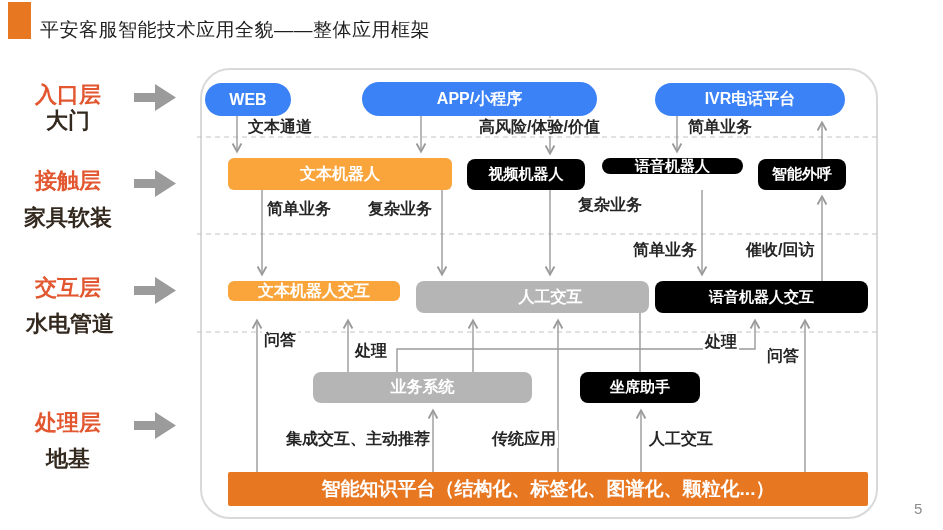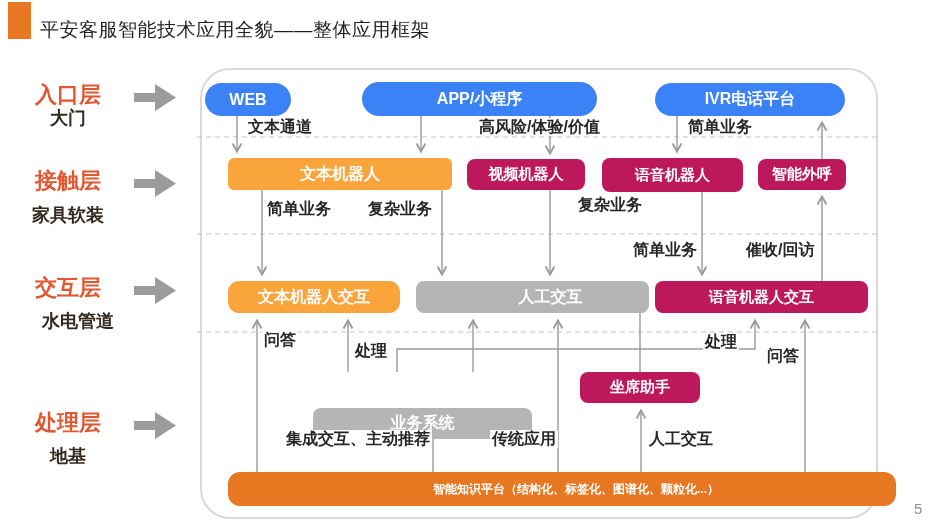--- a/index.html
+++ b/index.html
@@ -6,33 +6,33 @@
   body{
     width:943px;height:530px;position:relative;overflow:hidden;background:#ffffff;
     font-family:"Liberation Sans","DejaVu Sans",sans-serif;
   }
   .abs{position:absolute;}
   
   #title-accent{left:8px;top:2px;width:23px;height:37px;background:#E87722;}
   #title{left:40px;top:17px;font-size:19px;font-weight:normal;color:#1F1F1F;letter-spacing:.5px;white-space:nowrap;}
   
   .layer-name{left:22px;width:92px;text-align:center;font-size:22px;font-weight:bold;color:#E25730;white-space:nowrap;}
-  .layer-metaphor{left:22px;width:92px;text-align:center;font-size:18px;font-weight:bold;color:#33291F;white-space:nowrap;}
+  .layer-metaphor{left:22px;width:92px;text-align:center;font-size:22px;font-weight:bold;color:#33291F;white-space:nowrap;}
   .block-arrow{left:134px;width:42px;height:27px;background:#9B9B9B;
     clip-path:polygon(0 33%,50% 33%,50% 0,100% 50%,50% 100%,50% 67%,0 67%);}
   
   #container{left:200px;top:68px;width:674px;height:447px;border:2px solid #D9D9D9;border-radius:30px;background:#fff;z-index:1;}
   #edges{left:0;top:0;z-index:2;pointer-events:none;}
   
   .node{z-index:3;display:flex;align-items:center;justify-content:center;color:#fff;font-weight:bold;white-space:nowrap;}
   .st-pill{background:#3b82f6;border-radius:17px;font-size:16px;}
   .st-bright{background:#F9A53C;border-radius:6px;font-size:16px;}
-  .st-light{background:#be185d;border-radius:8px;font-size:15px;}
+  .st-light{background:#000000;border-radius:8px;font-size:15px;}
   .st-gray{background:#B5B5B5;border-radius:8px;font-size:16px;}
-  .st-deep{background:#E87722;border-radius:12px;font-size:12px;padding-left:28px;}
+  .st-deep{background:#E87722;border-radius:2px;font-size:19px;}
   
   .edge-label{z-index:4;font-size:16px;font-weight:bold;color:#262626;background:#fff;padding:0 2px;line-height:1.15;white-space:nowrap;}
   #page-num{left:914px;top:500px;font-size:15px;color:#8C8C8C;}
 </style>
 </head>
 <body>
 
 <div id="stage">
   <div class="abs" id="title-accent"></div>
   <div class="abs" id="title">平安客服智能技术应用全貌——整体应用框架</div>
@@ -84,26 +84,26 @@
     <div class="abs layer-metaphor" style="top: 309px; text-align: right;">水电管道</div>
     <div class="abs block-arrow" style="top: 277px;"></div>
     <div class="abs layer-name" style="top: 408px;">处理层</div>
     <div class="abs layer-metaphor" style="top: 444px;">地基</div>
     <div class="abs block-arrow" style="top: 412px;"></div>
     <div class="abs node st-pill" style="left: 205px; top: 83px; width: 86px; height: 33px;">WEB</div>
     <div class="abs node st-pill" style="left: 362px; top: 82px; width: 235px; height: 34px;">APP/小程序</div>
     <div class="abs node st-pill" style="left: 655px; top: 83px; width: 190px; height: 33px;">IVR电话平台</div>
     <div class="abs node st-bright" style="left: 228px; top: 158px; width: 224px; height: 32px;">文本机器人</div>
     <div class="abs node st-light" style="left: 467px; top: 159px; width: 118px; height: 31px;">视频机器人</div>
-    <div class="abs node st-light" style="left: 602px; top: 158px; width: 141px; height: 34px;">语音机器人</div>
+    <div class="abs node st-light" style="left: 602px; top: 158px; width: 141px; height: 16px;">语音机器人</div>
     <div class="abs node st-light" style="left: 758px; top: 159px; width: 88px; height: 31px;">智能外呼</div>
-    <div class="abs node st-bright" style="left: 228px; top: 281px; width: 172px; height: 32px; border-radius: 11px;">文本机器人交互</div>
+    <div class="abs node st-bright" style="left: 228px; top: 281px; width: 172px; height: 20px;">文本机器人交互</div>
     <div class="abs node st-gray" style="left: 416px; top: 281px; width: 197px; height: 32px; padding-left: 36px;">人工交互</div>
     <div class="abs node st-light" style="left: 655px; top: 281px; width: 213px; height: 32px;">语音机器人交互</div>
-    <div class="abs node st-gray" style="left: 313px; top: 372px; width: 219px; height: 31px; margin-top: 36px;">业务系统</div>
+    <div class="abs node st-gray" style="left: 313px; top: 372px; width: 219px; height: 31px;">业务系统</div>
     <div class="abs node st-light" style="left: 580px; top: 372px; width: 120px; height: 31px;">坐席助手</div>
     <div class="abs node st-deep" style="left: 228px; top: 472px; width: 640px; height: 34px;">智能知识平台（结构化、标签化、图谱化、颗粒化...）</div>
     <div class="abs edge-label" style="left: 246px; top: 118px;">文本通道</div>
     <div class="abs edge-label" style="left: 477px; top: 118px;">高风险/体验/价值</div>
     <div class="abs edge-label" style="left: 686px; top: 118px;">简单业务</div>
     <div class="abs edge-label" style="left: 265px; top: 200px;">简单业务</div>
     <div class="abs edge-label" style="left: 366px; top: 200px;">复杂业务</div>
     <div class="abs edge-label" style="left: 576px; top: 196px;">复杂业务</div>
     <div class="abs edge-label" style="left: 631px; top: 241px;">简单业务</div>
     <div class="abs edge-label" style="left: 744px; top: 241px;">催收/回访</div>

